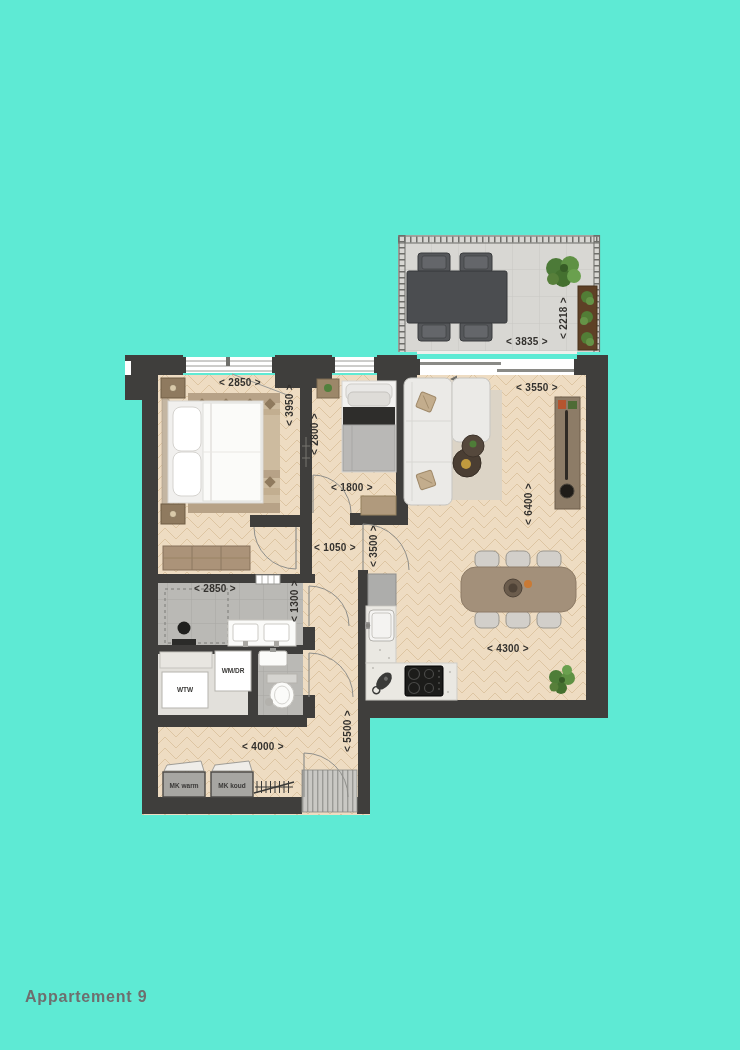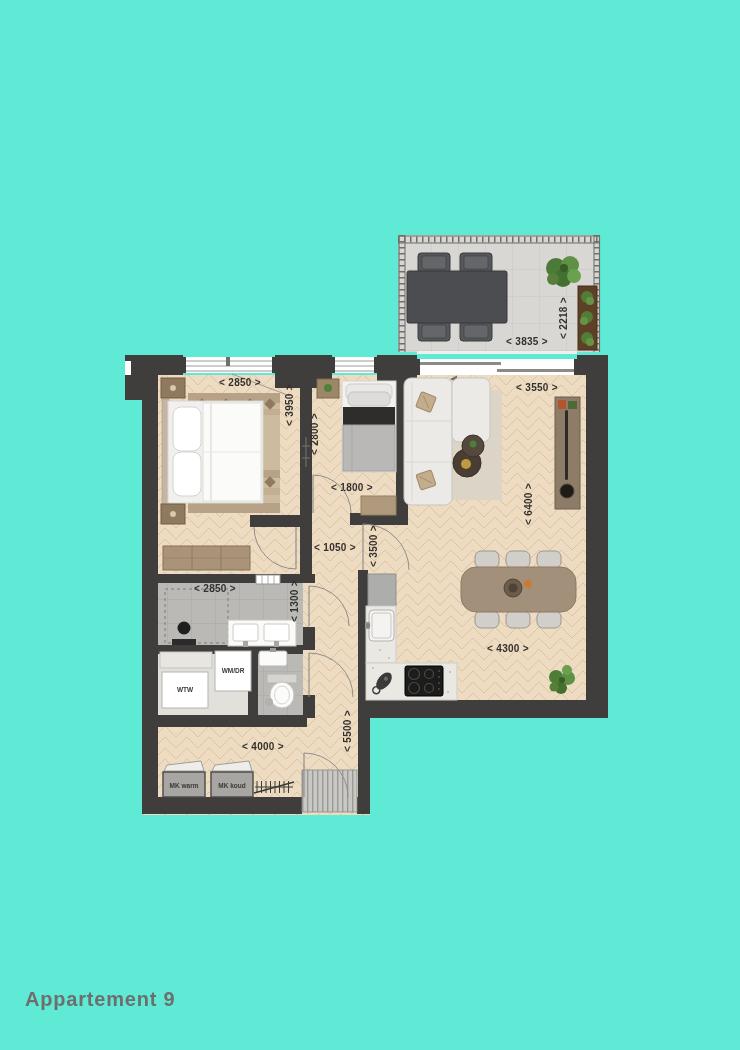--- a/index.html
+++ b/index.html
@@ -1,19 +1,19 @@
 <!DOCTYPE html>
 <html><head>
 <meta charset="utf-8">
 <style>
   html,body{margin:0;padding:0;background:#ffffff;}
   .page{position:relative;width:740px;height:1050px;background:#5eead4;overflow:hidden;
         font-family:"Liberation Sans",sans-serif;}
   .plan-svg{position:absolute;left:0;top:0;}
-  .title{position:absolute;left:25px;top:988px;font-size:20px;font-weight:600;
+  .title{position:absolute;left:25px;top:988px;font-size:16px;font-weight:600;
          color:#6e6e6e;letter-spacing:0.8px;text-align:center;}
   text.dim{font-size:10px;font-weight:bold;fill:#33312e;letter-spacing:0.3px;}
   text.tiny{font-size:6.5px;font-weight:bold;fill:#3a3937;}
   .wall{fill:#3f3e3c;}
   .arc{fill:none;stroke:#8f8f8b;stroke-width:1;}
   .leaf{stroke:#8f8f8b;stroke-width:1.2;}
   .frame{stroke:#9a9a96;stroke-width:1;}
 </style>
 </head>
 <body>

